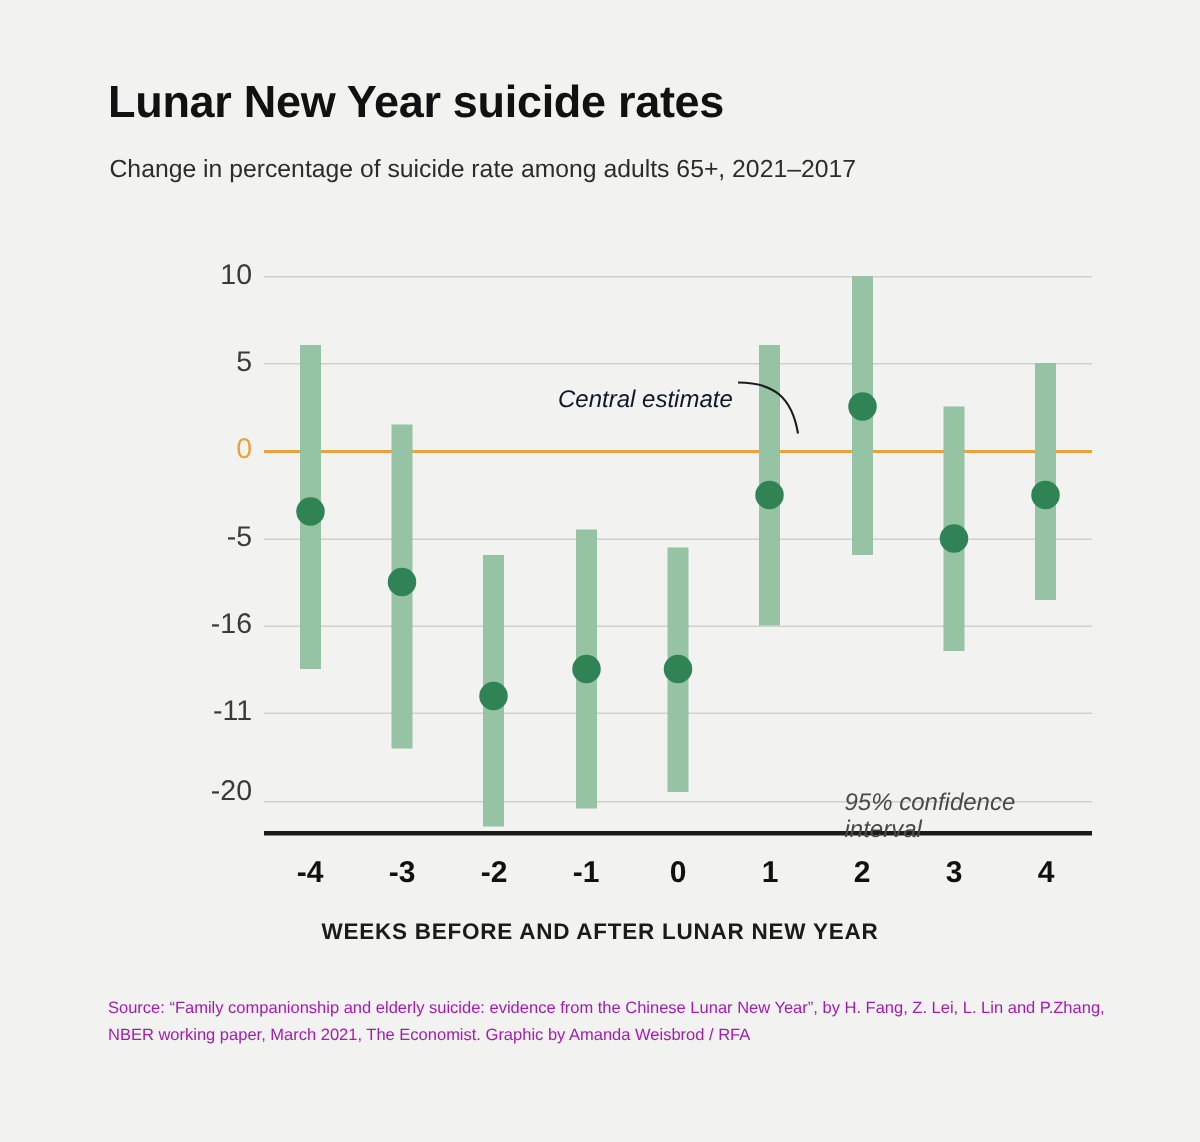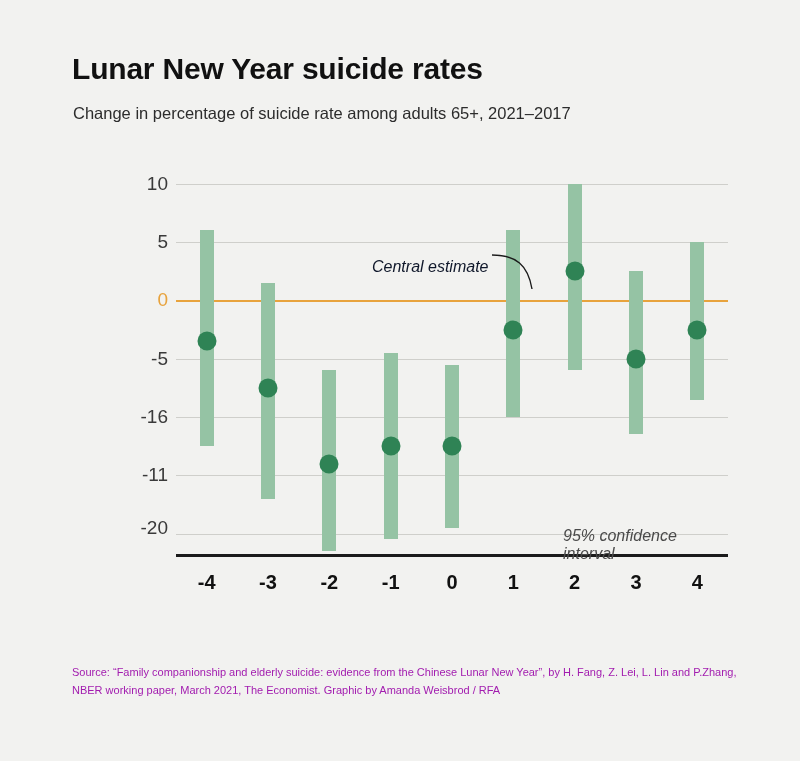--- a/index.html
+++ b/index.html
@@ -195,17 +195,18 @@
         <div class="xtick-label" style="left: 564px; top: 411px;">3</div>
         <div class="xtick-label" style="left: 625.333px; top: 411px;">4</div>
       </div>
 
     <div class="annot-central" id="annot-central" style="left: 300px; top: 98.3333px;">Central estimate</div>
     <svg class="leader" id="leader" width="120" height="60" style="left: 420px; top: 89px;">
         <path d="M0,6 C24,6 36,16 40,40" fill="none" stroke="#1b1b1b" stroke-width="1.4"></path>
       </svg>
     <div class="annot-ci" id="annot-ci" style="left: 491px; top: 366.667px;">95% confidence interval</div>
 
+    <div class="xaxis-title" id="xaxis-title" style="top: 453px;">WEEKS BEFORE AND AFTER LUNAR NEW YEAR</div>
   </div>
 
   <div class="source">Source: “Family companionship and elderly suicide: evidence from the Chinese Lunar New Year”, by H. Fang, Z. Lei, L. Lin and P.Zhang, NBER working paper, March 2021, The Economist. Graphic by Amanda Weisbrod / RFA</div>
 
 </div>
 
 </body></html>

